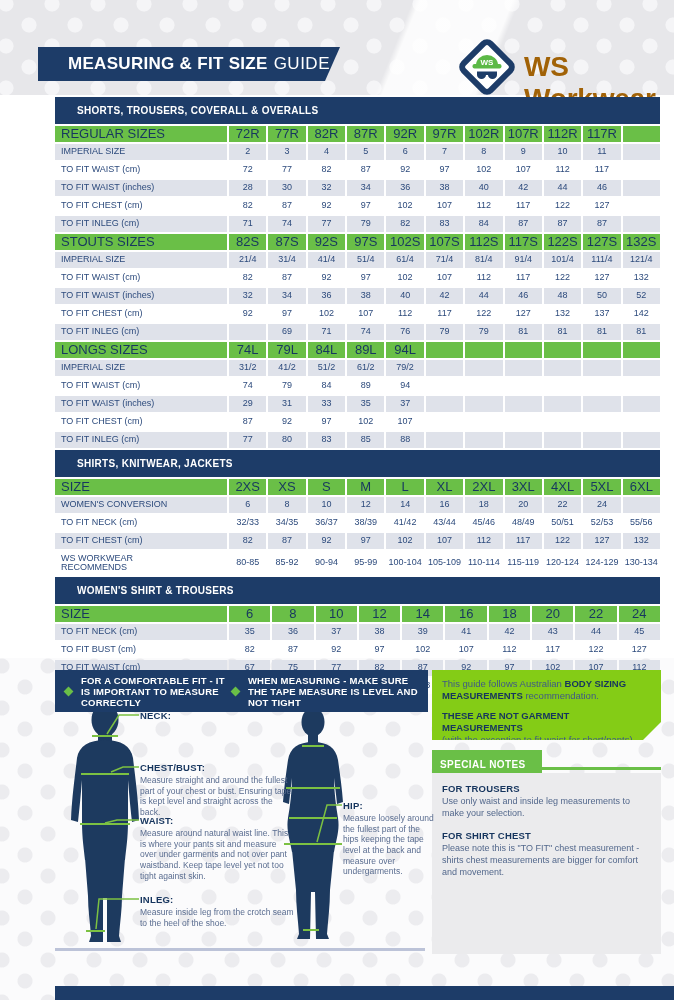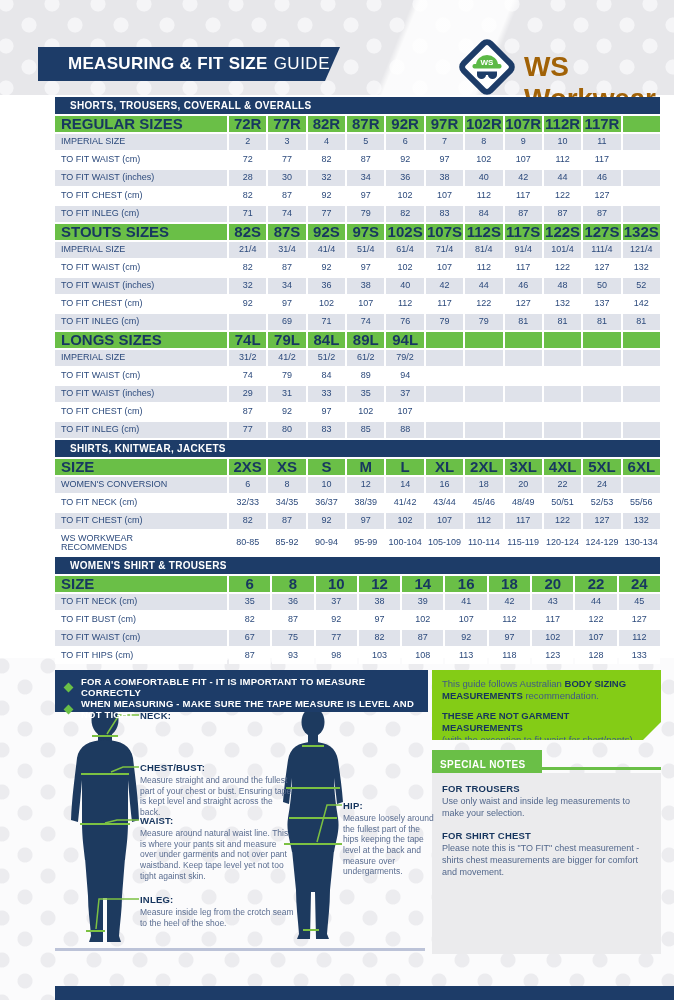--- a/index.html
+++ b/index.html
@@ -27,35 +27,35 @@
   .banner{position:absolute;left:38px;top:47px;width:302px;height:34px;background:#1d3c68;
     clip-path:polygon(0 0,100% 0,calc(100% - 15px) 100%,0 100%);
     color:#fff;display:flex;align-items:center;padding-left:30px;z-index:2}
   .banner .tb{font-weight:bold;font-size:17px;letter-spacing:.3px}
   .banner .tl{font-weight:normal;font-size:17px;margin-left:6px;letter-spacing:.5px}
   .brand{position:absolute;left:524px;top:51px;font-size:28px;font-weight:bold;color:#a16207;z-index:2;letter-spacing:-.2px}
   .logo{position:absolute;left:458px;top:38px;z-index:2}
 
   
   #tables{position:absolute;left:55px;top:97px;width:605px;z-index:2}
-  .sec-bar{height:17px;background:#1d3c68;color:#fff;font-size:10px;font-weight:bold;
-    display:flex;align-items:center;padding-left:15px;letter-spacing:.3px;margin-bottom:2px}
+  .sec-bar{height:27px;background:#1d3c68;color:#fff;font-size:10px;font-weight:bold;
+    display:flex;align-items:center;padding-left:22px;letter-spacing:.3px;margin-bottom:2px}
   .tgrid{display:grid;gap:2px;margin-bottom:2px}
   .cell{min-height:16px;display:flex;align-items:center;justify-content:center;
     font-size:9px;color:#2c4a7c;line-height:1.05;text-align:center}
   .cell.label{justify-content:flex-start;padding-left:6px;text-align:left}
-  .cell.ghead{background:#6abf47;font-weight:bold;font-size:15px;color:#17375f}
+  .cell.ghead{background:#6abf47;font-weight:normal;font-size:13px;color:#17375f}
   .cell.g{background:#dfe2ea}
   .cell.w{background:#ffffff}
   .cell.tall{min-height:24px}
   .cell.tall.label span{display:block;width:86px}
 
   
   .tips{position:absolute;left:55px;top:670px;width:373px;height:42px;background:#1d3c68;
-    padding:6px 10px;display:flex;flex-direction:column;justify-content:space-around;z-index:2}
+    padding:6px 10px;display:flex;flex-direction:row;justify-content:space-around;z-index:2}
   .tip{display:flex;align-items:center;color:#fff;font-size:9.5px;font-weight:bold;letter-spacing:.2px}
   .diamond{width:7px;height:7px;background:#6abf47;transform:rotate(45deg);margin-right:9px;flex:none}
 
   
   .info{position:absolute;left:432px;top:670px;width:229px;height:70px;background:#84cc16;
     clip-path:polygon(0 0,100% 0,100% calc(100% - 18px),calc(100% - 18px) 100%,0 100%);
     padding:8px 10px;z-index:2;color:#3f5a86;font-size:9.5px;line-height:1.25}
   .info p{margin:0 0 8px}
   .info b{color:#16355e}
 

